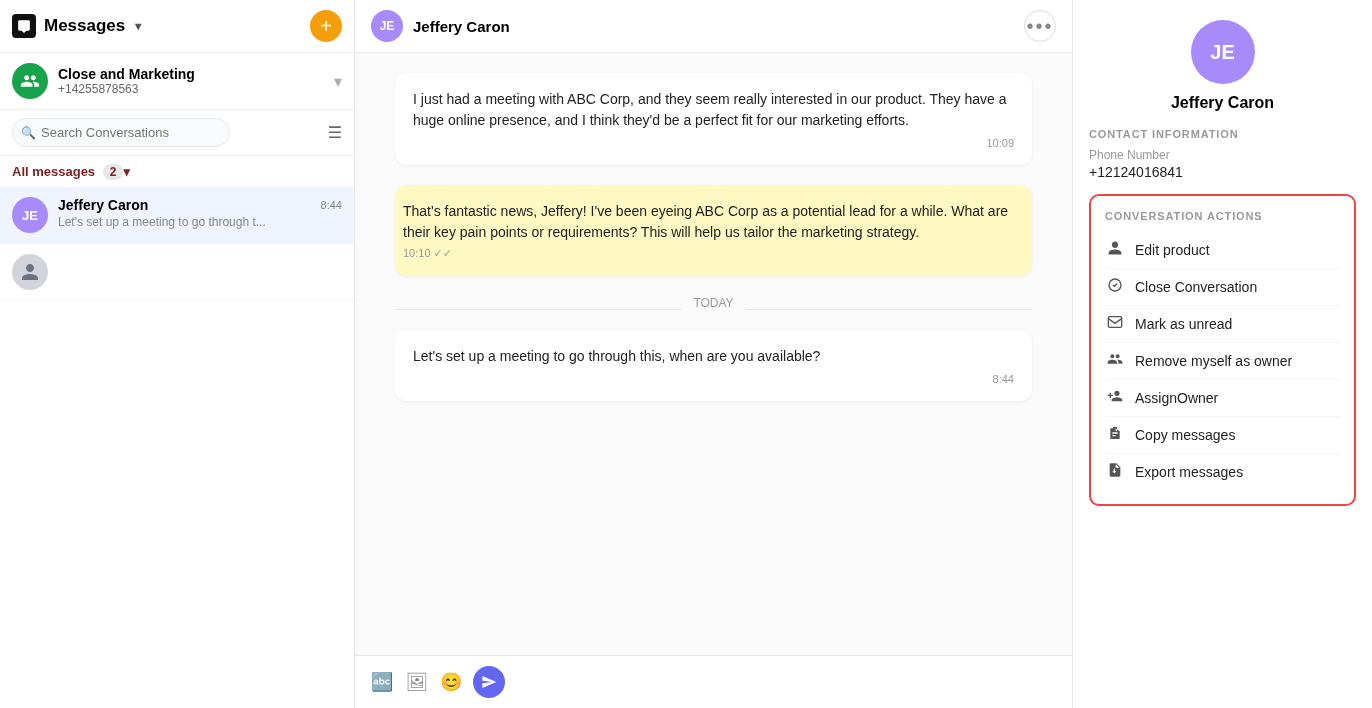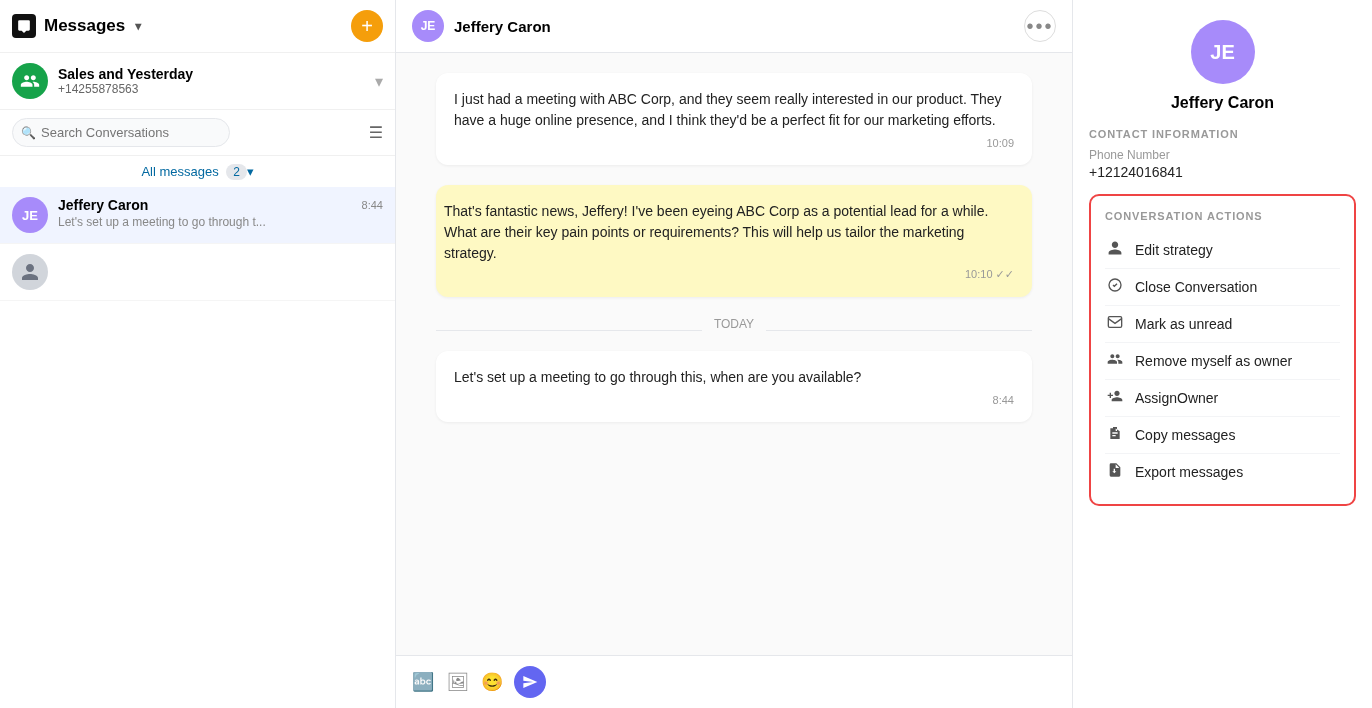--- a/index.html
+++ b/index.html
@@ -1,40 +1,40 @@
 <!DOCTYPE html>
 <html><head>
   <meta charset="utf-8">
   <style>
     * { box-sizing: border-box; margin: 0; padding: 0; }
     body { font-family: -apple-system, BlinkMacSystemFont, 'Segoe UI', sans-serif; background: #fff; display: flex; height: 708px; overflow: hidden; }
 
     
-    .sidebar { width: 396px; border-right: 1px solid #e5e7eb; display: flex; flex-direction: column; background: #fff; }
+    .sidebar { width: 355px; border-right: 1px solid #e5e7eb; display: flex; flex-direction: column; background: #fff; }
     .sidebar-header { display: flex; align-items: center; justify-content: space-between; padding: 10px 12px; border-bottom: 1px solid #f0f0f0; }
     .sidebar-title { display: flex; align-items: center; gap: 8px; font-weight: 700; font-size: 17px; }
     .sidebar-title-icon { width: 24px; height: 24px; background: #111; border-radius: 4px; display: flex; align-items: center; justify-content: center; }
     .sidebar-title-icon svg { fill: white; }
     .chevron-icon { color: #555; font-size: 12px; margin-left: 2px; }
     .add-btn { width: 32px; height: 32px; border-radius: 50%; background: #f59e0b; border: none; color: white; font-size: 20px; cursor: pointer; display: flex; align-items: center; justify-content: center; font-weight: 300; }
 
     .inbox-item { display: flex; align-items: center; padding: 10px 12px; gap: 10px; border-bottom: 1px solid #f0f0f0; }
     .inbox-icon { width: 36px; height: 36px; border-radius: 50%; background: #16a34a; display: flex; align-items: center; justify-content: center; flex-shrink: 0; }
     .inbox-info { flex: 1; }
     .inbox-name { font-weight: 600; font-size: 14px; }
     .inbox-number { font-size: 12px; color: #666; }
     .inbox-chevron { color: #aaa; }
 
     .search-bar { padding: 8px 12px; border-bottom: 1px solid #f0f0f0; display: flex; align-items: center; gap: 8px; }
     .search-input { flex: 1; border: 1px solid #e5e7eb; border-radius: 20px; padding: 6px 12px 6px 28px; font-size: 13px; color: #888; background: #f9fafb; outline: none; }
     .search-wrap { flex: 1; position: relative; }
     .search-wrap .search-icon-inner { position: absolute; left: 9px; top: 50%; transform: translateY(-50%); color: #aaa; font-size: 12px; }
     .filter-icon { color: #666; cursor: pointer; font-size: 16px; }
 
-    .all-messages { display: flex; align-items: center; justify-content: center; padding: 8px 12px; font-size: 13px; color: #0369a1; font-weight: 400; }
+    .all-messages { display: flex; align-items: center; justify-content: flex-start; padding: 8px 12px; font-size: 13px; color: #7f1d1d; font-weight: 700; }
     .all-messages-count { background: #e5e7eb; border-radius: 10px; padding: 1px 7px; font-size: 12px; margin-left: 4px; }
 
     .conversation-list { flex: 1; overflow-y: auto; }
     .conv-item { display: flex; align-items: flex-start; padding: 10px 12px; gap: 10px; cursor: pointer; border-bottom: 1px solid #f5f5f5; }
     .conv-item.active { background: #f0f4ff; }
     .conv-avatar { width: 36px; height: 36px; border-radius: 50%; background: #a78bfa; display: flex; align-items: center; justify-content: center; color: white; font-size: 13px; font-weight: 600; flex-shrink: 0; }
     .conv-avatar.gray { background: #d1d5db; color: #6b7280; }
     .conv-info { flex: 1; min-width: 0; }
     .conv-name-row { display: flex; justify-content: space-between; align-items: center; }
     .conv-name { font-weight: 600; font-size: 14px; }
@@ -47,21 +47,21 @@
     .chat-header-avatar { width: 32px; height: 32px; border-radius: 50%; background: #a78bfa; display: flex; align-items: center; justify-content: center; color: white; font-size: 12px; font-weight: 600; }
     .chat-header-name { font-weight: 600; font-size: 15px; }
     .chat-header-dots { margin-left: auto; color: #888; cursor: pointer; font-size: 20px; letter-spacing: 2px; width: 32px; height: 32px; border-radius: 50%; border: 1px solid #ddd; display: flex; align-items: center; justify-content: center; }
 
     .chat-messages { flex: 1; overflow-y: auto; padding: 20px 40px; display: flex; flex-direction: column; gap: 20px; }
 
     .msg-bubble { max-width: 680px; background: #fff; border-radius: 12px; padding: 16px 18px; box-shadow: 0 1px 3px rgba(0,0,0,0.06); }
     .msg-bubble.outgoing { background: #fef9c3; align-self: flex-end; position: relative; padding-left: 8px; }
     .msg-text { font-size: 14px; line-height: 1.5; color: #222; }
     .msg-time { font-size: 11px; color: #999; margin-top: 6px; text-align: right; }
-    .msg-time-check { font-size: 11px; color: #999; margin-top: 4px; text-align: right; }
+    .msg-time-check { font-size: 11px; color: #999; margin-top: 4px; text-align: left; }
 
     .date-divider { display: flex; align-items: flex-end; gap: 12px; color: #999; font-size: 12px; }
     .date-divider::before, .date-divider::after { content: ''; flex: 1; height: 1px; background: #e5e7eb; }
 
     .chat-input-bar { padding: 10px 16px; border-top: 1px solid #e5e7eb; background: #fff; display: flex; align-items: center; gap: 10px; }
     .chat-input { flex: 1; border: none; outline: none; font-size: 14px; color: #888; }
     .input-icons { display: flex; gap: 12px; color: #888; }
     .input-icon { cursor: pointer; font-size: 18px; }
     .send-btn { width: 32px; height: 32px; border-radius: 50%; background: #6366f1; border: none; color: white; cursor: pointer; display: flex; align-items: center; justify-content: center; }
 
@@ -97,21 +97,21 @@
     <button class="add-btn">+</button>
   </div>
 
   <div class="inbox-item">
     <div class="inbox-icon">
       <svg width="20" height="20" fill="white" viewBox="0 0 24 24">
           <path d="M16 11c1.66 0 2.99-1.34 2.99-3S17.66 5 16 5c-1.66 0-3 1.34-3 3s1.34 3 3 3zm-8 0c1.66 0 2.99-1.34 2.99-3S9.66 5 8 5C6.34 5 5 6.34 5 8s1.34 3 3 3zm0 2c-2.33 0-7 1.17-7 3.5V19h14v-2.5c0-2.33-4.67-3.5-7-3.5zm8 0c-.29 0-.62.02-.97.05 1.16.84 1.97 1.97 1.97 3.45V19h6v-2.5c0-2.33-4.67-3.5-7-3.5z"></path>
         </svg>
     </div>
     <div class="inbox-info">
-      <div class="inbox-name">Sales and Yesterday</div>
+      <div class="inbox-name">Close and Marketing</div>
       <div class="inbox-number">+14255878563</div>
     </div>
     <span class="inbox-chevron">▾</span>
   </div>
 
   <div class="search-bar">
     <div class="search-wrap">
       <span class="search-icon-inner">🔍</span>
       <input class="search-input" type="text" placeholder="Search Conversations" style="">
     </div>
@@ -200,21 +200,21 @@
 
   <div class="actions-box">
     <div class="actions-label">CONVERSATION ACTIONS</div>
 
     <div class="action-item">
       <span class="action-icon">
         <svg width="16" height="16" fill="#555" viewBox="0 0 24 24">
             <path d="M12 12c2.7 0 4.8-2.1 4.8-4.8S14.7 2.4 12 2.4 7.2 4.5 7.2 7.2 9.3 12 12 12zm0 2.4c-3.2 0-9.6 1.6-9.6 4.8v2.4h19.2v-2.4c0-3.2-6.4-4.8-9.6-4.8z"></path>
           </svg>
       </span>
-      <span>Edit strategy</span>
+      <span>Edit product</span>
     </div>
 
     <div class="action-item">
       <span class="action-icon">
         <svg width="16" height="16" fill="none" stroke="#555" stroke-width="2" viewBox="0 0 24 24">
             <circle cx="12" cy="12" r="9"></circle>
             <path d="M9 12l2 2 4-4"></path>
           </svg>
       </span>
       <span>Close Conversation</span>

